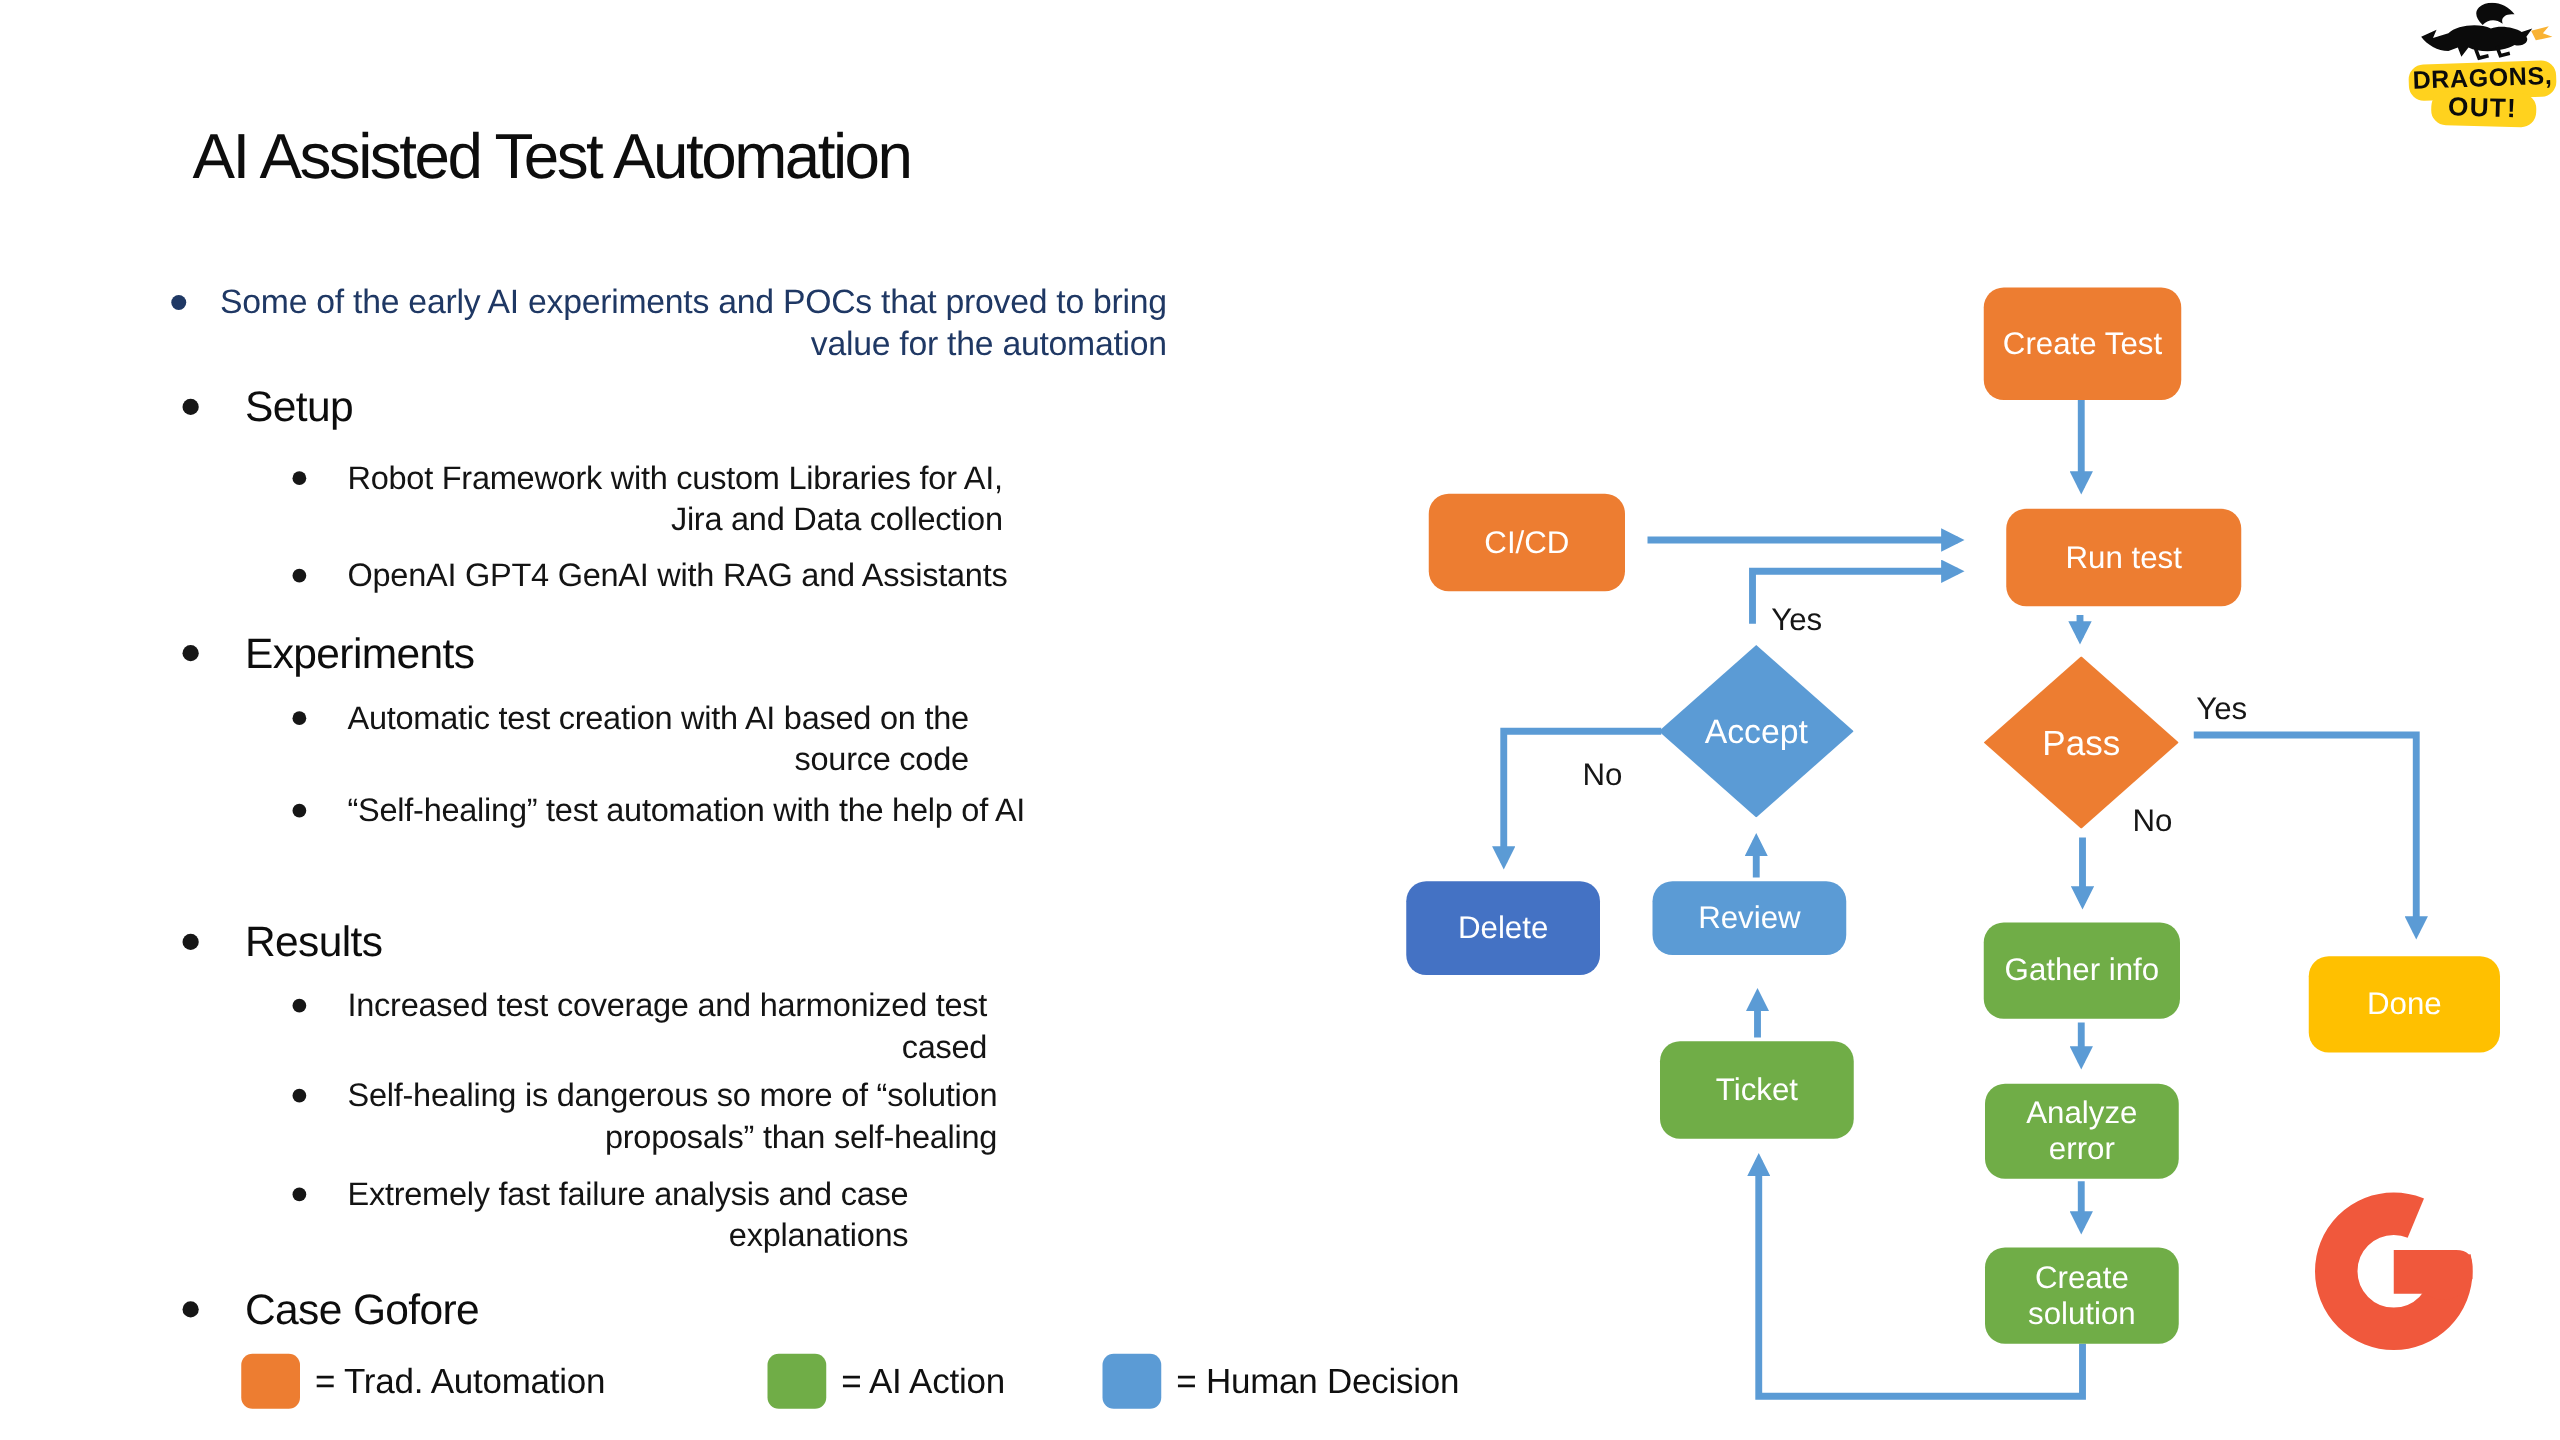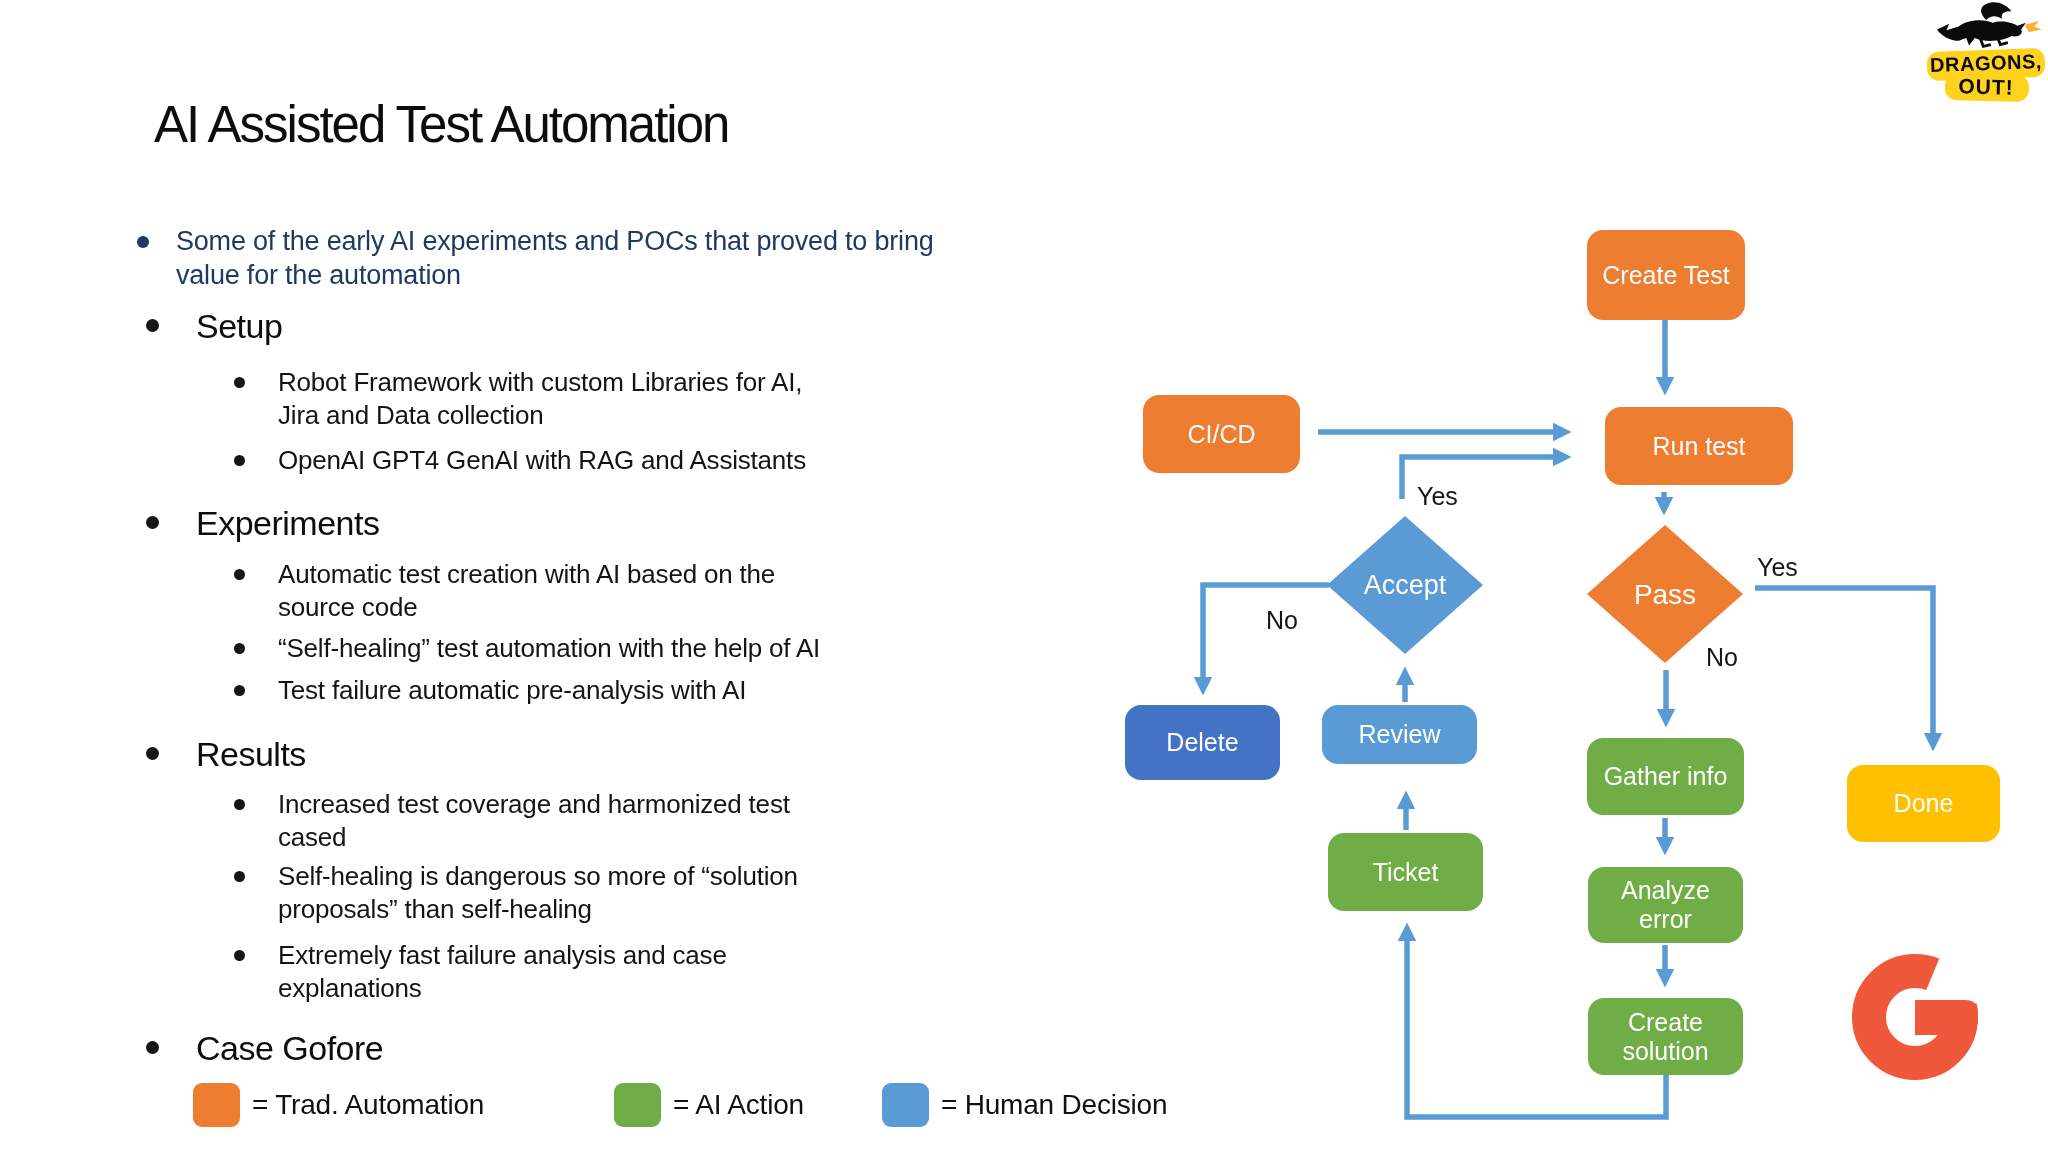--- a/index.html
+++ b/index.html
@@ -5,21 +5,21 @@
   html,body{margin:0;padding:0;background:#888;}
   .slide{
     position:relative;width:2048px;height:1152px;background:#ffffff;
     font-family:"Liberation Sans", sans-serif;overflow:hidden;color:#111;
   }
   
   .title{
     position:absolute;left:154px;top:98px;font-size:51px;letter-spacing:-2px;
     color:#0d0d0d;white-space:nowrap;line-height:1.05;font-weight:400;
   }
-  .row{position:absolute;display:flex;}
+  .row{position:absolute;display:flex;text-align:right;}
   .dot{border-radius:50%;background:#161616;flex:0 0 auto;}
   .intro-row{left:137px;top:224px;gap:27px;}
   .intro-row .dot{width:12px;height:12px;margin-top:12px;background:#1F3864;}
   .intro-text{font-size:27px;line-height:34px;color:#1F3864;white-space:pre-line;letter-spacing:-0.2px;}
   .h2{left:146px;gap:37px;}
   .h2 .dot{width:13px;height:13px;margin-top:13px;}
   .h2 .h2-text{font-size:34px;line-height:40px;color:#0d0d0d;letter-spacing:-0.5px;}
   .item{left:234px;gap:33px;}
   .item .dot{width:11px;height:11px;margin-top:11px;}
   .item .item-text{font-size:26px;line-height:33px;color:#141414;white-space:pre-line;letter-spacing:-0.2px;}
@@ -87,24 +87,20 @@
     <span class="h2-text">Experiments</span>
   </div>
   <div class="row item t-automatic">
     <span class="dot"></span>
     <span class="item-text">Automatic test creation with AI based on the
 source code</span>
   </div>
   <div class="row item t-selfheal">
     <span class="dot"></span>
     <span class="item-text">“Self-healing” test automation with the help of AI</span>
-  </div>
-  <div class="row item t-testfail">
-    <span class="dot"></span>
-    <span class="item-text">Test failure automatic pre-analysis with AI</span>
   </div>
 
   <div class="row h2 t-results">
     <span class="dot"></span>
     <span class="h2-text">Results</span>
   </div>
   <div class="row item t-increased">
     <span class="dot"></span>
     <span class="item-text">Increased test coverage and harmonized test
 cased</span>

